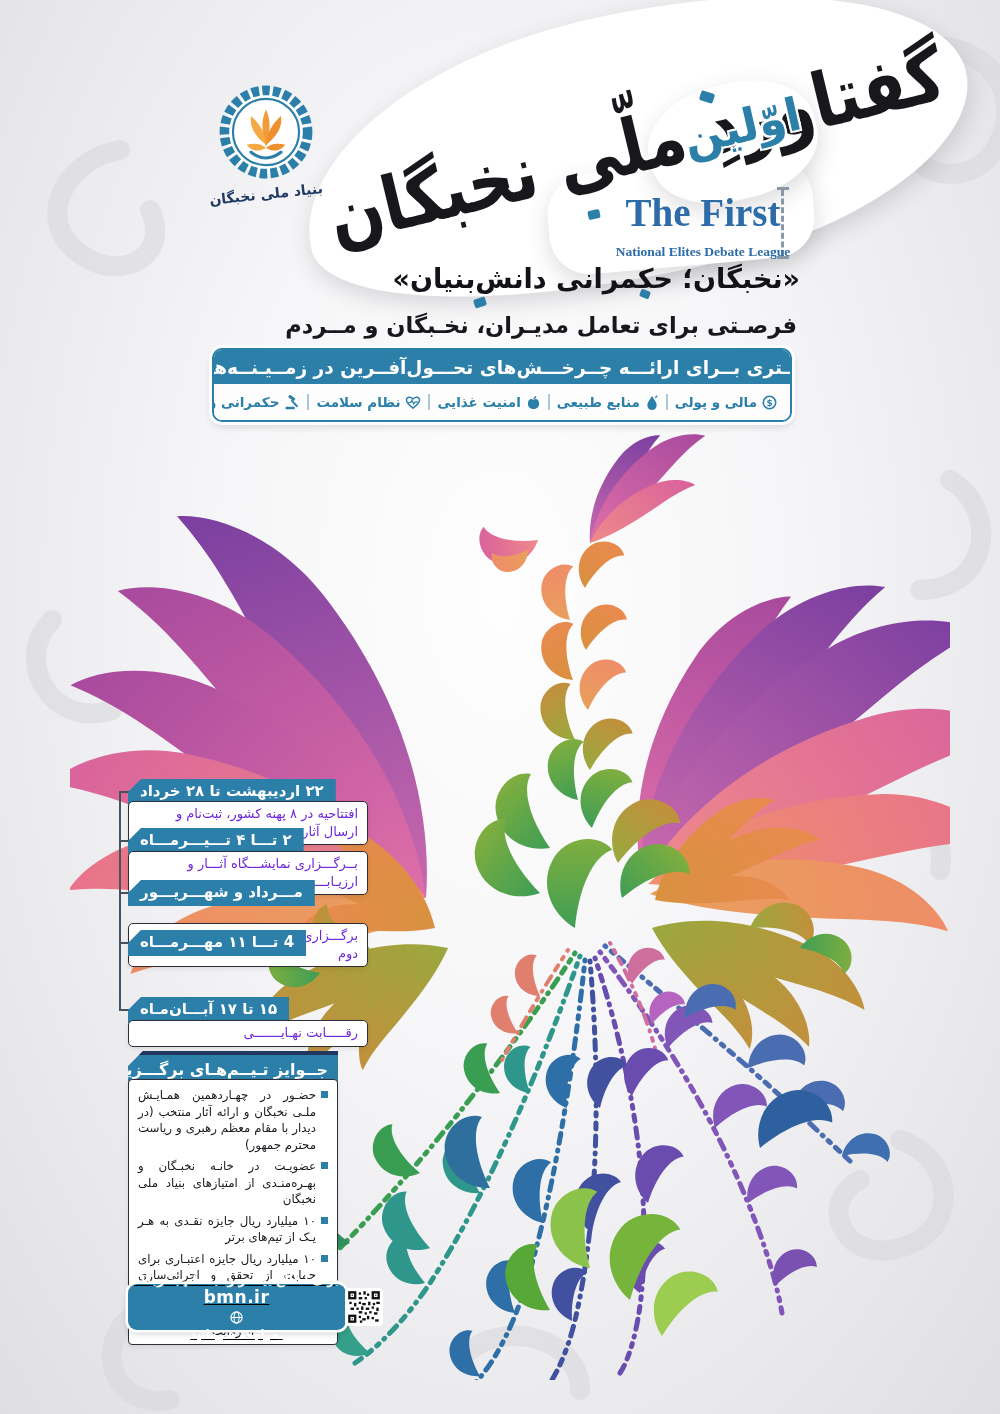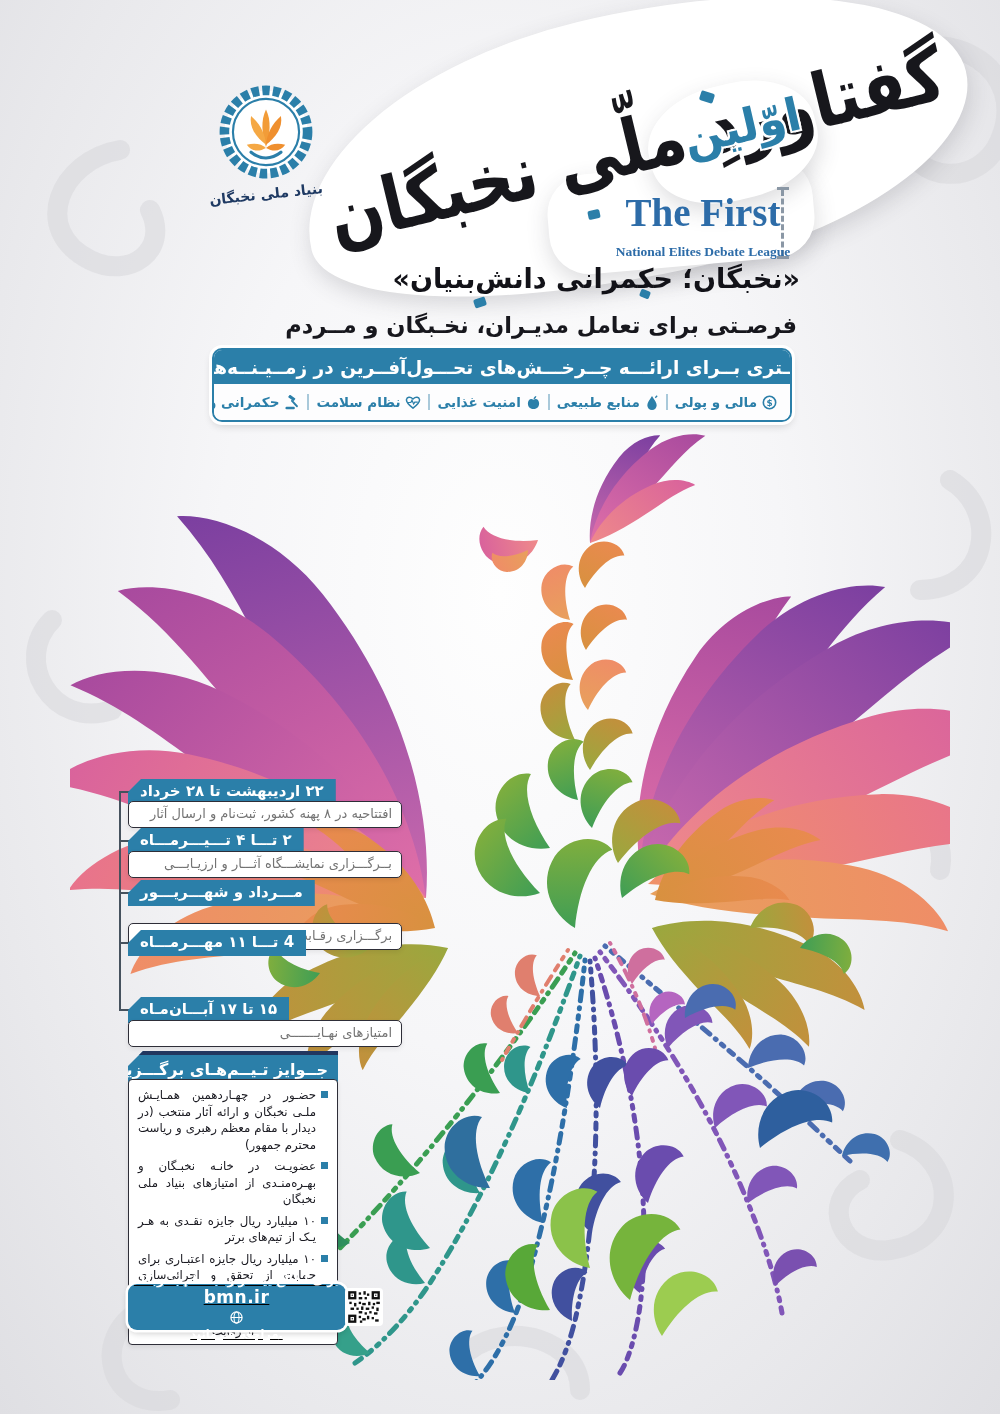--- a/index.html
+++ b/index.html
@@ -53,22 +53,22 @@
     padding:0 7px;white-space:nowrap;}
   .chip:not(:last-child){border-left:2px solid #a9c9da;}
   .chip svg{flex:0 0 auto;}
 
   
   .conn{left:119px;top:791px;width:2px;height:220px;background:#46525e;z-index:5;}
   .tick{height:2px;width:11px;background:#46525e;left:119px;z-index:5;}
   .tag{background:#2b7fa9;color:#fff;font-size:15px;font-weight:bold;line-height:1;
     padding:5px 12px 6px;direction:rtl;white-space:nowrap;z-index:5;
     clip-path:polygon(13px 0,100% 0,100% 100%,0 100%,0 13px);box-shadow:0 2px 4px rgba(0,0,0,.2);}
-  .tbody{width:274px;background:#fff;border:1.6px solid #2e2e38;border-radius:5px;
-    padding:3px 9px 4px;font-size:13px;line-height:1.35;direction:rtl;text-align:right;color:#737373;
+  .tbody{width:240px;background:#fff;border:1.6px solid #2e2e38;border-radius:5px;
+    padding:3px 9px 4px;font-size:13px;line-height:1.35;direction:rtl;text-align:right;color:#6d28d9;
     box-sizing:border-box;z-index:5;box-shadow:0 2px 5px rgba(0,0,0,.08);}
   .t1{left:128px;top:779px;} .b1{left:128px;top:801px;}
   .t2{left:128px;top:828px;} .b2{left:128px;top:851px;}
   .t3{left:128px;top:880px;} .b3{left:128px;top:923px;}
   .t4{left:128px;top:930px;} .b4{left:128px;top:954px;}
   .t5{left:128px;top:997px;} .b5{left:128px;top:1020px;}
 
   
   .ptag{left:128px;top:1051px;width:210px;box-sizing:border-box;text-align:center;background:#2b7fa9;color:#fff;
     font-size:16px;font-weight:bold;padding:5px 10px 6px;direction:rtl;border-top:4px solid #22375f;
@@ -350,21 +350,21 @@
   <div class="abs tick" style="top:1009px;"></div>
 
   <div class="abs tag t1">۲۲ اردیبهشت تا ۲۸ خرداد</div>
   <div class="abs tbody b1">افتتاحیه در ۸ پهنه کشور، ثبت‌نام و ارسال آثار</div>
   <div class="abs tag t2">۲ تـــا ۴ تـــیـــرمـــاه</div>
   <div class="abs tbody b2">بــرگـــزاری نمایشـــگاه آثـــار و ارزیـابـــی</div>
   <div class="abs tag t3">مـــرداد و شهـــریـــور</div>
   <div class="abs tbody b3">برگـــزاری رقـابت‌های مـرحـلـه اول و دوم</div>
   <div class="abs tag t4">4 تـــا ۱۱ مهـــرمـــاه</div>
   <div class="abs tag t5">۱۵ تا ۱۷ آبـــان‌مـاه</div>
-  <div class="abs tbody b5">امتیازهای نهـایـــــــی</div>
+  <div class="abs tbody b5">رقـــــابت نهـایـــــــی</div>
 
   <div class="abs ptag">جــوایز تـیــم‌هـای برگـــزیـده</div>
   <div class="abs pbox">
     <div class="prize">حضـور در چهـاردهمین همـایـش ملـی نخبگان و ارائه آثار منتخب (در دیدار با مقام معظم رهبری و ریاست محترم جمهور)</div>
     <div class="prize">عضویـت در خانـه نخبـگان و بهـره‌منـدی از امتیازهای بنیاد ملی نخبگان</div>
     <div class="prize">۱۰ میلیارد ریال جایزه نقـدی به هـر یـک از تیم‌های برتر</div>
     <div class="prize">۱۰ میلیارد ریال جایزه اعتبـاری برای حمایت از تحقق و اجرائی‌سازی طرح‌های برتر</div>
     <div class="pfoot">و تنوعـــی از جوایــز در هـــر مرحـله از رقابت</div>
   </div>
 

